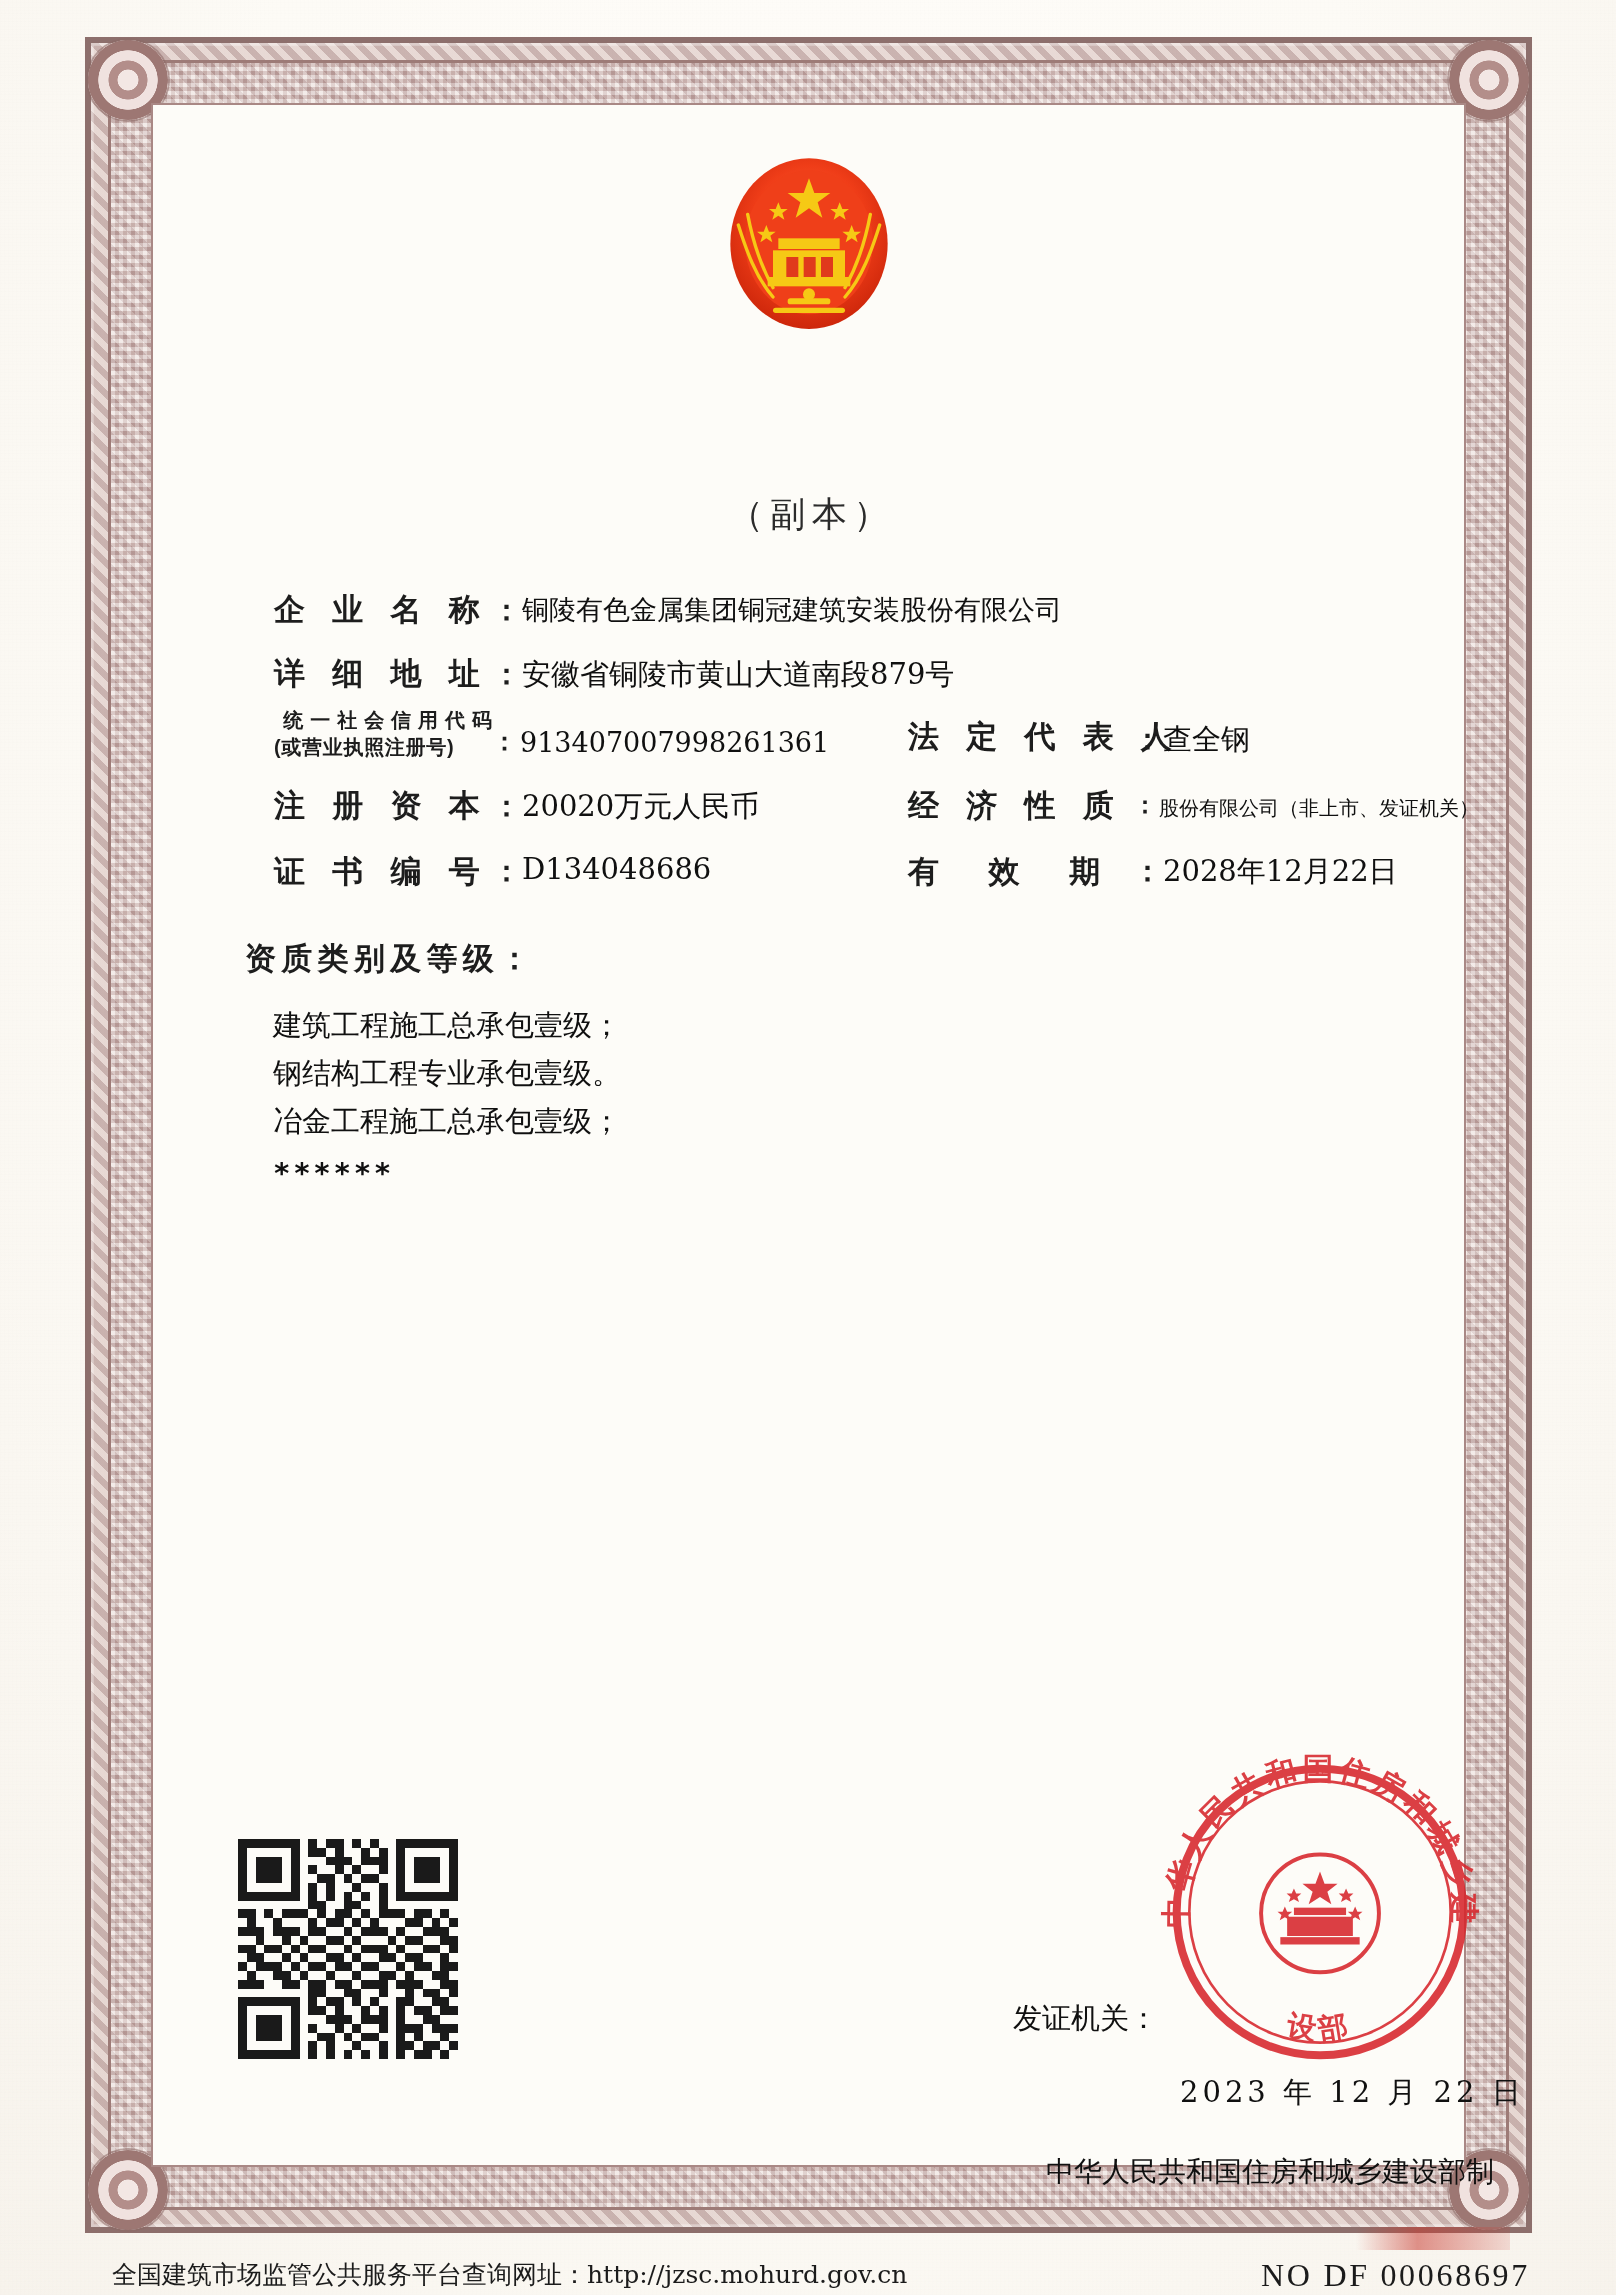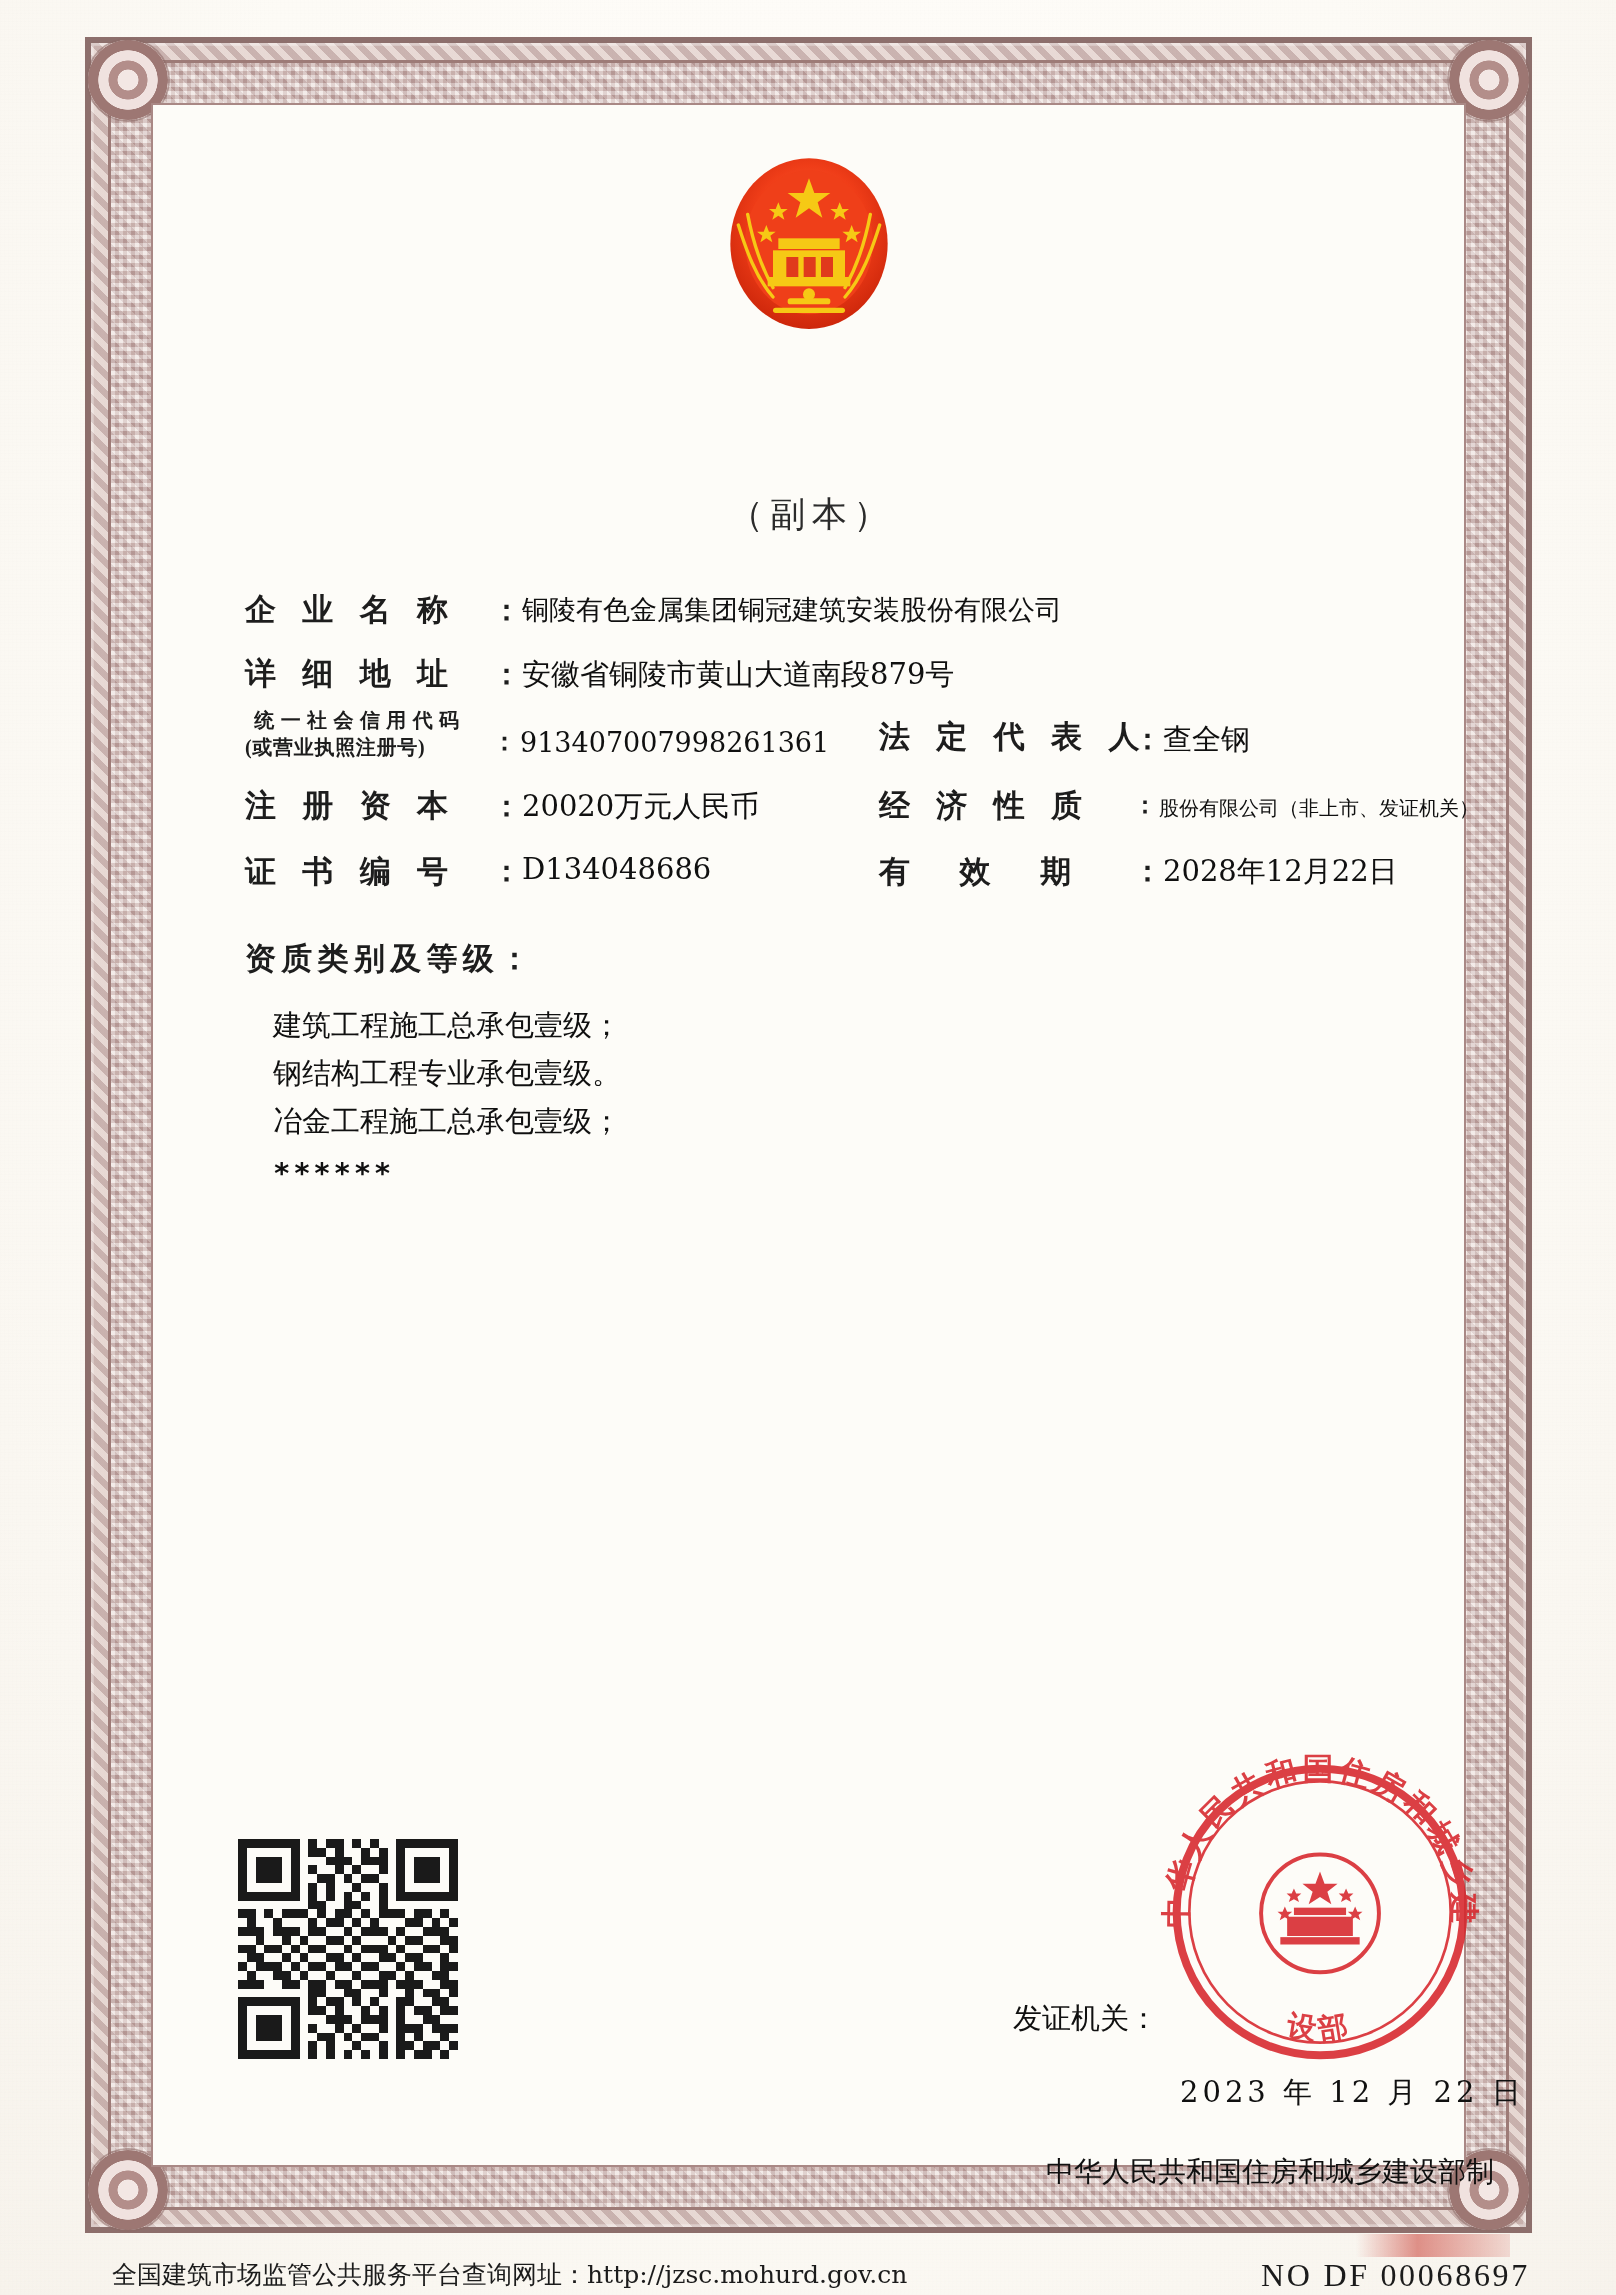--- a/index.html
+++ b/index.html
@@ -129,22 +129,23 @@
   .row {
     position: relative;
     height: 64px;
   }
   .fl-label {
     position: absolute;
     font-size: 31px;
     font-weight: bold;
     color: #1d1d1d;
     letter-spacing: 9.3px;
-    font-family: Liberation Serif, serif;
+    font-family: Liberation Sans, sans-serif;
     white-space: nowrap;
+    margin-left: 29px;
   }
   .fl-label.small {
     font-size: 20px;
     letter-spacing: 0.7px;
     line-height: 25px;
     font-weight: bold;
   }
   .fl-value {
     position: absolute;
     font-size: 29px;
@@ -247,21 +248,21 @@
     height: 360px;
     opacity: .88;
   }
   .seal svg { display: block; }
 
   
   .bottom-strip {
     position: absolute;
     left: 0; right: 0;
     bottom: 0;
-    height: 61px;
+    height: 68px;
   }
   .bottom-url {
     position: absolute;
     left: 112px;
     bottom: 4px;
     font-size: 25px;
     color: #1b1b1b;
     font-family: "DejaVu Serif", "Liberation Serif", serif;
     white-space: nowrap;
   }

